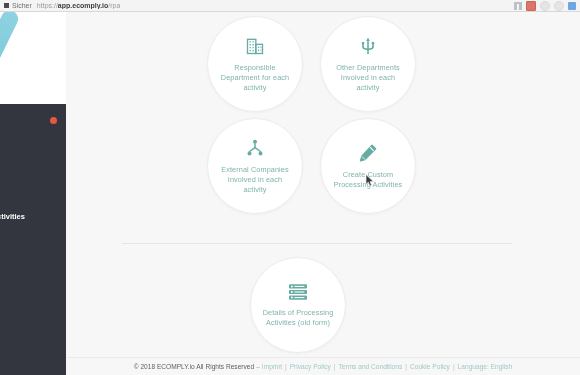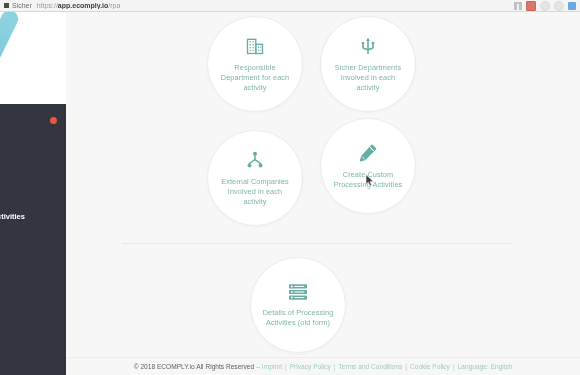--- a/index.html
+++ b/index.html
@@ -187,21 +187,21 @@
   .circle .circ-label {
     font-size: 7.3px;
     line-height: 10px;
     color: #7fb3ac;
     text-align: center;
     letter-spacing: .1px;
   }
 
   #circle-0 { left: 141px; top: 4px; }
   #circle-1 { left: 254px; top: 4px; }
-  #circle-2 { left: 141px; top: 118px; }
+  #circle-2 { left: 141px; top: 106px; }
   #circle-3 { left: 254px; top: 106px; }
   #circle-4 { left: 184px; top: 245px; }
 
   .divider {
     position: absolute;
     left: 56px; top: 231px;
     width: 390px;
     height: 1px;
     background: #e6e6e8;
   }
@@ -316,21 +316,21 @@
         <svg width="20" height="20" viewBox="0 0 24 24" fill="none" stroke="currentColor" stroke-width="1.9" stroke-linecap="round">
           <line x1="12" y1="4" x2="12" y2="21"></line>
           <line x1="6" y1="9" x2="6" y2="13"></line>
           <line x1="18" y1="9" x2="18" y2="13"></line>
           <path d="M6 13 Q6 16 12 16 Q18 16 18 13"></path>
           <polygon points="12,2 9.8,6 14.2,6" fill="currentColor" stroke="none"></polygon>
           <rect x="4.6" y="7.2" width="2.8" height="2.8" fill="currentColor" stroke="none"></rect>
           <circle cx="18" cy="8.6" r="1.6" fill="currentColor" stroke="none"></circle>
         </svg>
       </span>
-      <span class="circ-label">Sicher Departments Involved in each activity</span>
+      <span class="circ-label">Other Departments Involved in each activity</span>
     </div>
 
     <div class="circle" id="circle-2">
       <span class="circ-icon">
         <svg width="20" height="20" viewBox="0 0 24 24" fill="none" stroke="currentColor" stroke-width="1.8" stroke-linecap="round">
           <circle cx="12" cy="4.4" r="2.4" fill="currentColor" stroke="none"></circle>
           <circle cx="5.4" cy="18.6" r="2.4" fill="currentColor" stroke="none"></circle>
           <circle cx="18.6" cy="18.6" r="2.4" fill="currentColor" stroke="none"></circle>
           <line x1="12" y1="6.8" x2="12" y2="11.5"></line>
           <line x1="5.4" y1="16.2" x2="12" y2="11.5"></line>

